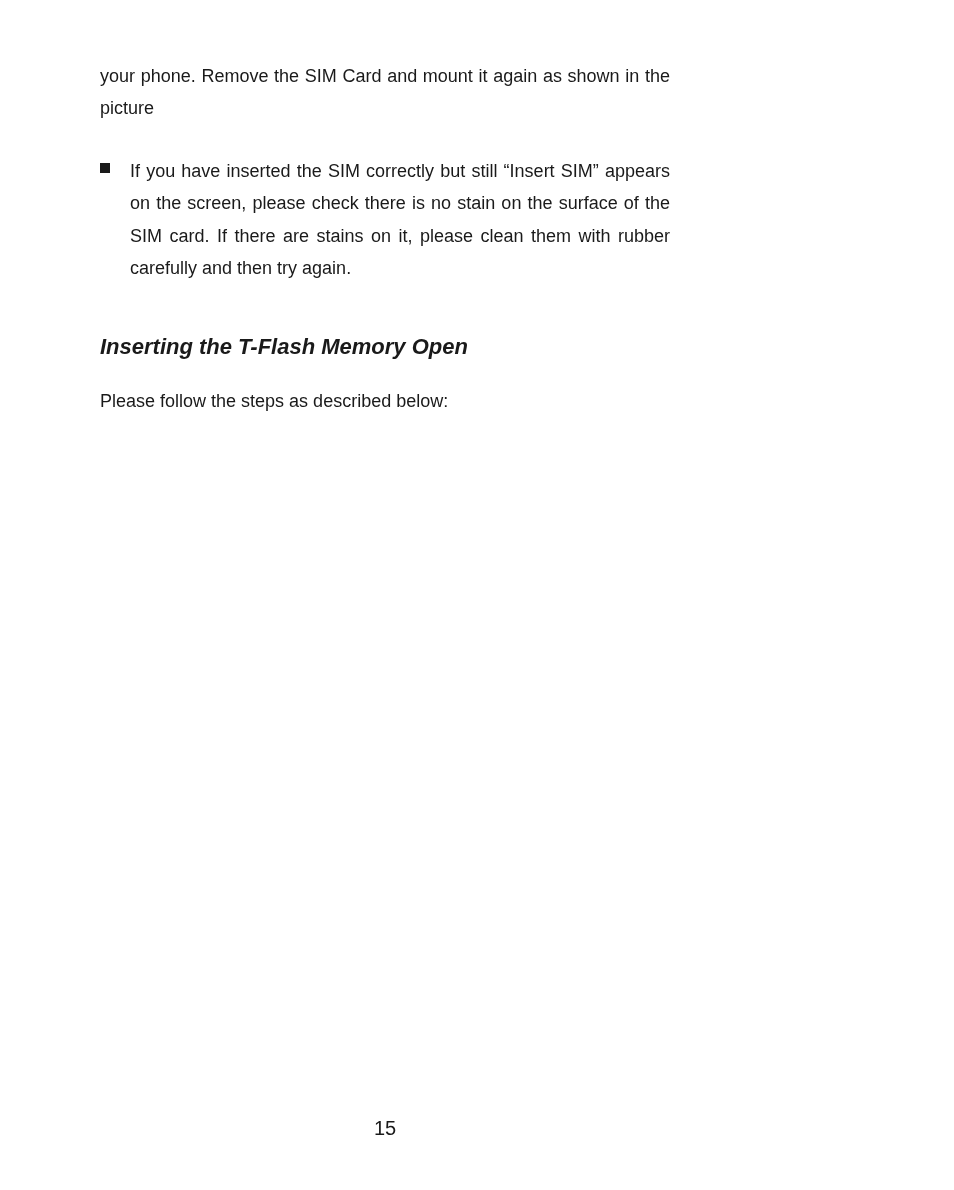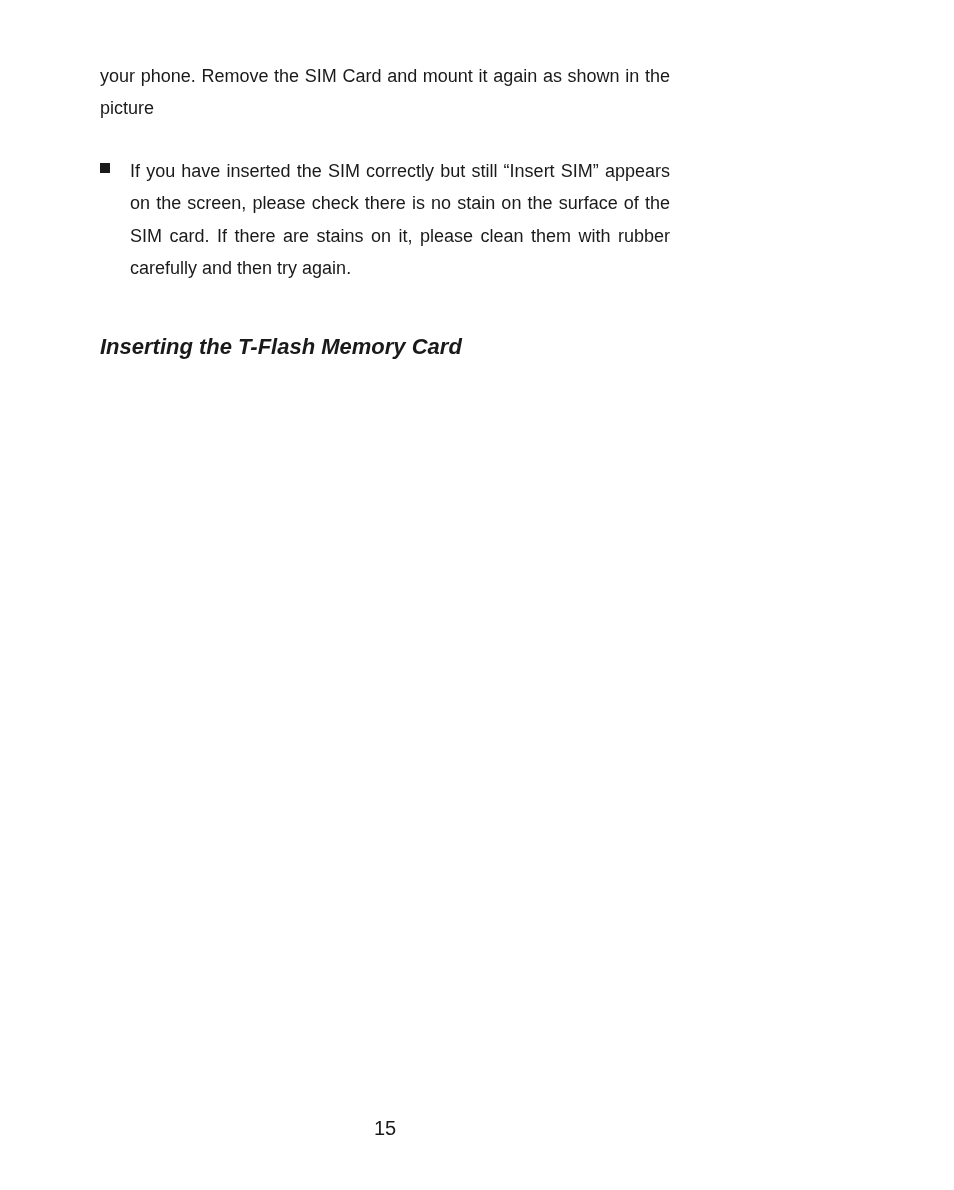--- a/index.html
+++ b/index.html
@@ -94,19 +94,20 @@
 
   <p class="intro-text">your phone. Remove the SIM Card and mount it again as shown in the picture</p>
 
   <ul class="bullet-list">
     <li>
       <span class="bullet-square"></span>
       <span class="bullet-text">If you have inserted the SIM correctly but still “Insert SIM” appears on the screen, please check there is no stain on the surface of the SIM card. If there are stains on it, please clean them with rubber carefully and then try again.</span>
     </li>
   </ul>
 
-  <h2 class="section-heading">Inserting the T-Flash Memory Card</h2>
+  <h2 class="section-heading">Inserting the T-Flash Memory Open</h2>
 
+  <p class="body-text">Please follow the steps as described below:</p>
 
 
   <div class="page-number">15</div>
 
 </div>
 
 </body></html>

